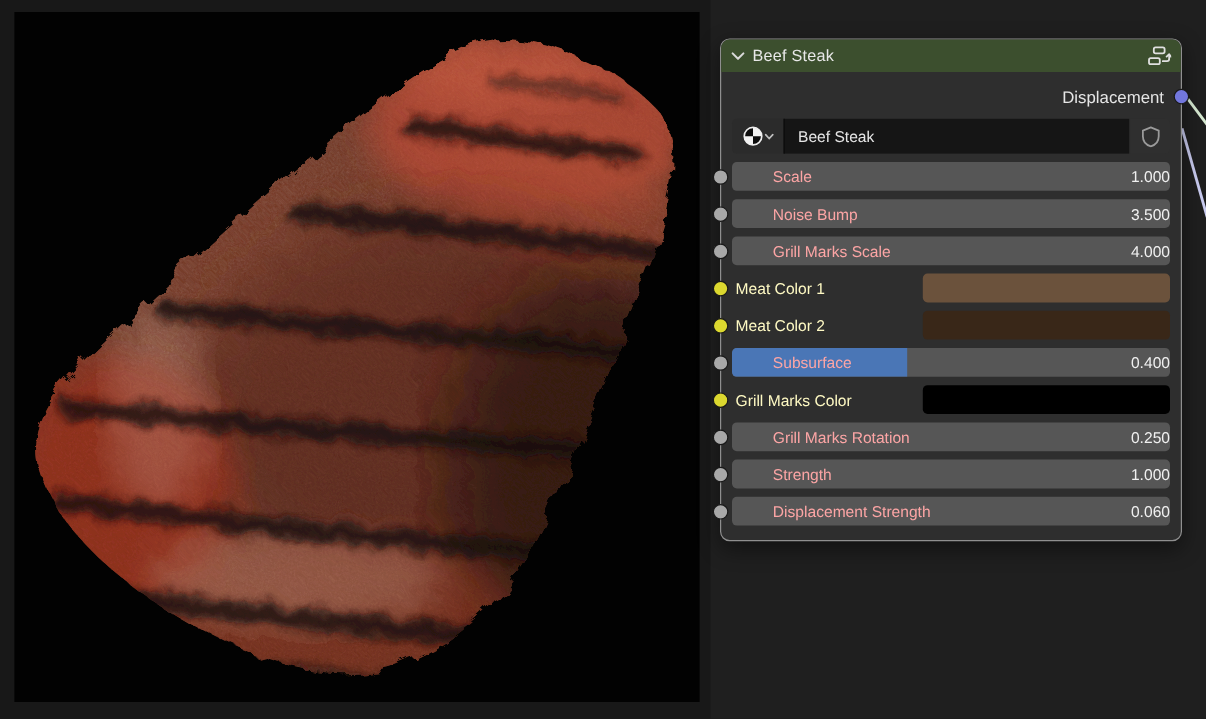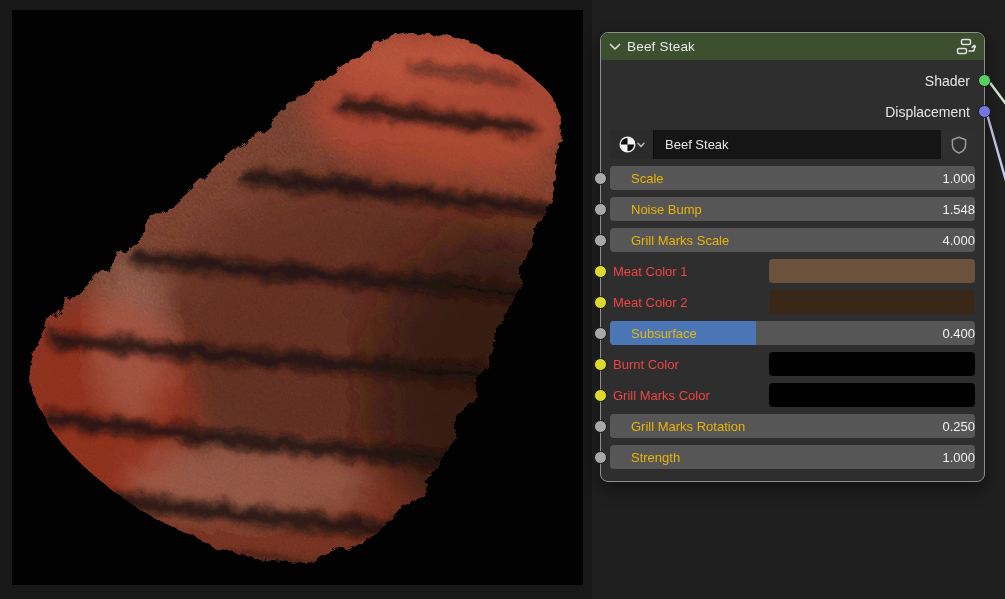--- a/index.html
+++ b/index.html
@@ -38,24 +38,24 @@
                   display:flex;align-items:center;justify-content:center;}
 
   .rows{margin-top:7px;padding:0 9px 12px 9px;}
   .row{position:relative;height:24px;margin-bottom:7px;display:flex;align-items:center;}
   .row:last-child{margin-bottom:0;}
   .socket.in{left:-16px;top:50%;margin-top:-6.5px;}
 
   .field{position:relative;flex:1;height:24px;background:#565656;border-radius:4px;overflow:hidden;
          display:flex;align-items:center;}
   .field .fill{position:absolute;left:0;top:0;bottom:0;background:#4a76b6;}
-  .field .flabel{position:relative;margin-left:21px;color:#eab308;}
+  .field .flabel{position:relative;margin-left:34px;color:#fca5a5;}
   .field .fvalue{position:relative;margin-left:auto;margin-right:0;color:#f0f0f0;}
 
-  .row.color .clabel{width:156px;padding-left:3px;color:#ef4444;}
+  .row.color .clabel{width:156px;padding-left:3px;color:#fef9c3;}
   .row.color .swatch{flex:1;height:24px;border-radius:4px;}
 
   svg.ic{display:block;}
 </style>
 </head>
 <body>
 <div id="stage">
 
   <div class="viewport">
     <div class="render-area">
@@ -134,24 +134,20 @@
           <rect x="5.5" y="1.5" width="9" height="5" rx="1.5" fill="none" stroke="#e0e0e0" stroke-width="1.5"></rect>
           <rect x="1.5" y="10.5" width="9" height="5" rx="1.5" fill="none" stroke="#e0e0e0" stroke-width="1.5"></rect>
           <path d="M13 13 h3.5 a1.8 1.8 0 0 0 1.8 -1.8 V8" fill="none" stroke="#e0e0e0" stroke-width="1.5" stroke-linecap="round"></path>
           <path d="M16.2 9.2 L18.3 7.2 L20 9.4" fill="none" stroke="#e0e0e0" stroke-width="1.5" stroke-linecap="round" stroke-linejoin="round"></path>
         </svg>
       </span>
     </div>
 
     <div class="outputs">
       <div class="out-row">
-        <span class="out-label">Shader</span>
-        <span class="socket out" id="sock-shader" style="background: rgb(88, 207, 99);"></span>
-      </div>
-      <div class="out-row">
         <span class="out-label">Displacement</span>
         <span class="socket out" id="sock-displacement" style="background: rgb(114, 119, 221);"></span>
       </div>
     </div>
 
     <div class="mat-row">
       <div class="mat-icon-seg">
         <svg class="ic" width="17" height="17" viewBox="0 0 17 17">
           <circle cx="8.5" cy="8.5" r="7.3" fill="#0d0d0d" stroke="#ececec" stroke-width="1.4"></circle>
           <path d="M8.5 8.5 L8.5 1.2 A7.3 7.3 0 0 1 15.8 8.5 Z" fill="#f2f2f2"></path>
@@ -176,21 +172,21 @@
           <span class="socket in" style="background: rgb(168, 168, 168);"></span>
           <div class="field">
             <span class="flabel">Scale</span>
             <span class="fvalue">1.000</span>
           </div>
         </div>
         <div class="row">
           <span class="socket in" style="background: rgb(168, 168, 168);"></span>
           <div class="field">
             <span class="flabel">Noise Bump</span>
-            <span class="fvalue">1.548</span>
+            <span class="fvalue">3.500</span>
           </div>
         </div>
         <div class="row">
           <span class="socket in" style="background: rgb(168, 168, 168);"></span>
           <div class="field">
             <span class="flabel">Grill Marks Scale</span>
             <span class="fvalue">4.000</span>
           </div>
         </div>
         <div class="row color">
@@ -206,38 +202,40 @@
         <div class="row">
           <span class="socket in" style="background: rgb(168, 168, 168);"></span>
           <div class="field">
             <div class="fill" style="width: 40%; background: rgb(74, 118, 182);"></div>
             <span class="flabel">Subsurface</span>
             <span class="fvalue">0.400</span>
           </div>
         </div>
         <div class="row color">
           <span class="socket in" style="background: rgb(220, 216, 47);"></span>
-          <span class="clabel">Burnt Color</span>
-          <div class="swatch" style="background: rgb(0, 0, 0);"></div>
-        </div>
-        <div class="row color">
-          <span class="socket in" style="background: rgb(220, 216, 47);"></span>
           <span class="clabel">Grill Marks Color</span>
           <div class="swatch" style="background: rgb(0, 0, 0);"></div>
         </div>
         <div class="row">
           <span class="socket in" style="background: rgb(168, 168, 168);"></span>
           <div class="field">
             <span class="flabel">Grill Marks Rotation</span>
             <span class="fvalue">0.250</span>
           </div>
         </div>
         <div class="row">
           <span class="socket in" style="background: rgb(168, 168, 168);"></span>
           <div class="field">
             <span class="flabel">Strength</span>
             <span class="fvalue">1.000</span>
           </div>
         </div>
+        <div class="row">
+          <span class="socket in" style="background: rgb(168, 168, 168);"></span>
+          <div class="field">
+            <span class="flabel">Displacement Strength</span>
+            <span class="fvalue">0.060</span>
+          </div>
+        </div>
       </div>
   </div>
 
 </div>
 
 </body></html>

